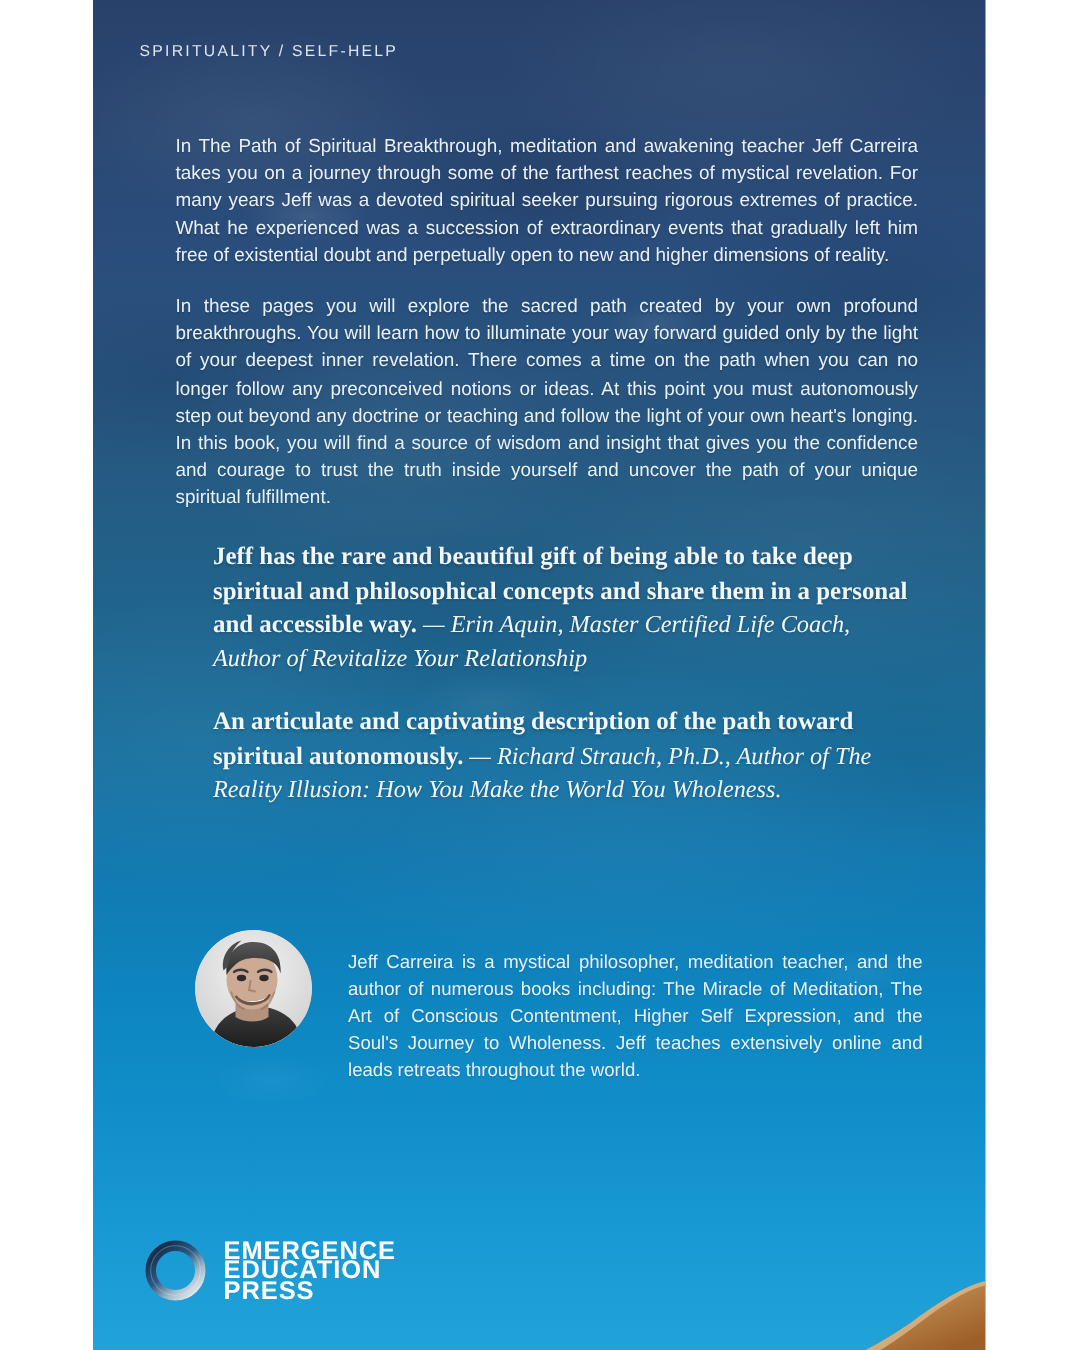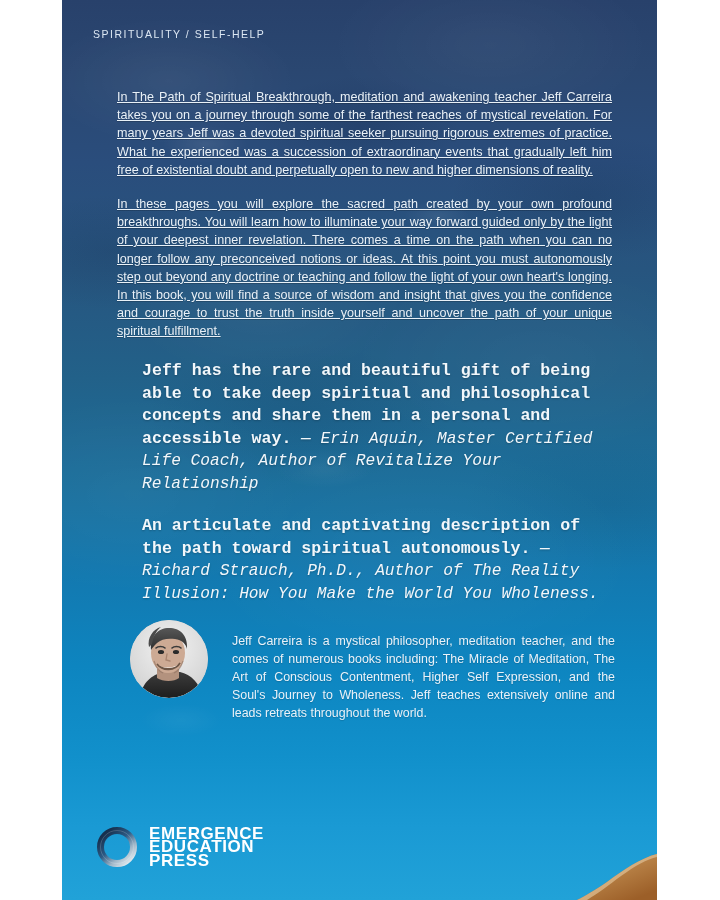--- a/index.html
+++ b/index.html
@@ -112,32 +112,31 @@
     top: 88px;
     width: 495px;
   }
   .para {
     color: #e9f1f8;
     font-size: 12.6px;
     line-height: 18.2px;
     text-align: justify;
     margin: 0 0 16px 0;
     text-shadow: 0 1px 1px rgba(0,0,0,0.18);
-    text-decoration: underline;
   }
 
   #quotes {
     position: absolute;
     left: 80px;
     top: 360px;
     width: 472px;
     font-family: "Liberation Serif", serif;
     color: #f2f7fb;
   }
-  .quote-block { margin-bottom: 20px; font-family: Liberation Mono, monospace; }
+  .quote-block { margin-bottom: 20px; }
   .quote-block:last-child { margin-bottom: 0; }
   .q-text {
     font-size: 16.6px;
     line-height: 22.5px;
     font-weight: bold;
     display: inline;
     text-shadow: 0 1px 2px rgba(0,0,0,0.22);
   }
   .q-attr {
     font-size: 16.2px;
@@ -284,21 +283,21 @@
               <ellipse cx="46" cy="32" rx="3.1" ry="2.1" fill="#2b2b2b"></ellipse>
               <path d="M26,28 C28,26 33,26 35,28" stroke="#3a3a3a" stroke-width="1.6" fill="none" stroke-linecap="round"></path>
               <path d="M42,28 C44,26 49,26 51,28" stroke="#3a3a3a" stroke-width="1.6" fill="none" stroke-linecap="round"></path>
               <path d="M37,34 L36,40 L40,41" stroke="#a98570" stroke-width="1.3" fill="none" stroke-linecap="round"></path>
               <path d="M28,45 C33,50 44,50 49,44 C45,48 33,49 28,45 Z" fill="#ffffff"></path>
               <path d="M27,44 C33,52 45,51 50,43 C47,50 32,51 27,44 Z" fill="none" stroke="#6d5646" stroke-width="1.5"></path>
               <path d="M24,41 C26,47 28,51 33,53 M53,41 C51,47 49,51 44,53" stroke="#8d7260" stroke-width="1.2" fill="none" opacity="0.6"></path>
             </g>
           </svg>
         </div>
-        <div id="bio-text">Jeff Carreira is a mystical philosopher, meditation teacher, and the comes of numerous books including: The Miracle of Meditation, The Art of Conscious Contentment, Higher Self Expression, and the Soul's Journey to Wholeness. Jeff teaches extensively online and leads retreats throughout the world.</div>
+        <div id="bio-text">Jeff Carreira is a mystical philosopher, meditation teacher, and the author of numerous books including: The Miracle of Meditation, The Art of Conscious Contentment, Higher Self Expression, and the Soul's Journey to Wholeness. Jeff teaches extensively online and leads retreats throughout the world.</div>
       </div>
 
       <div id="publisher">
         <div id="pub-mark">
           <svg width="42" height="42" viewBox="0 0 42 42">
             <defs>
               <linearGradient id="ringG" x1="0.15" y1="0.1" x2="0.9" y2="0.95">
                 <stop offset="0%" stop-color="#16304f"></stop>
                 <stop offset="40%" stop-color="#2c5a84"></stop>
                 <stop offset="72%" stop-color="#9fb6c8"></stop>

